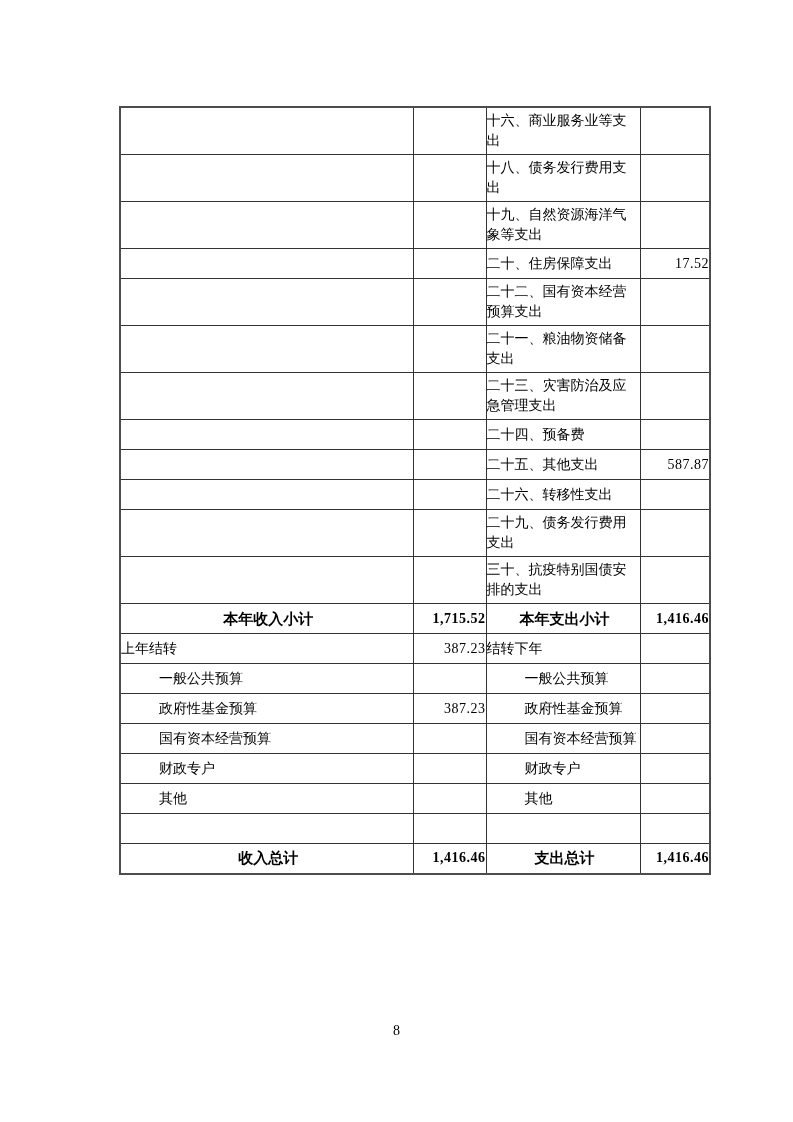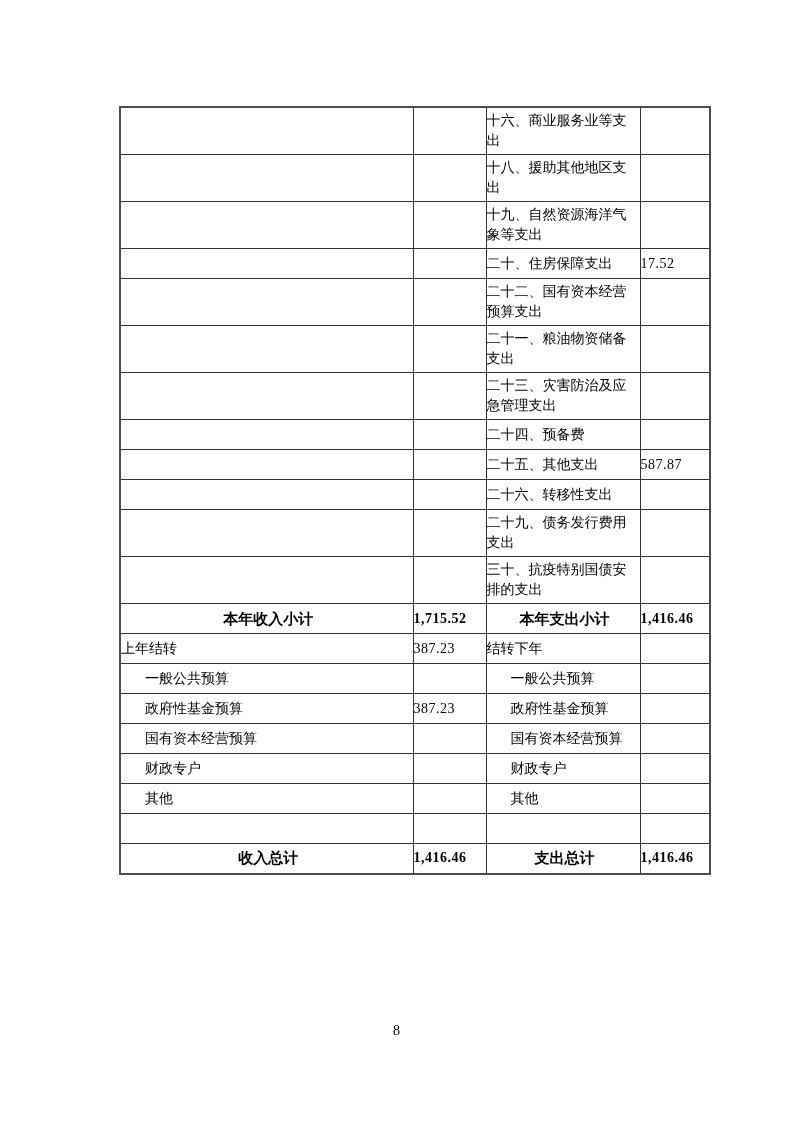--- a/index.html
+++ b/index.html
@@ -29,22 +29,23 @@
     border: 1px solid #333;
     height: 30px;
     vertical-align: middle;
     font-size: 14px;
     line-height: 20px;
     padding: 3px 0;
     overflow: hidden;
     word-break: break-all;
   }
   td.lbl { text-align: left; padding-left: 7px; padding-right: 5px; }
-  td.lbl.indent { padding-left: 24px; }
+  td.lbl.indent { padding-left: 38px; }
   td.val {
+    text-align: right;
     padding-right: 8px;
     font-size: 13.5px;
     letter-spacing: 0.5px;
     margin-top: 8px;
   }
   tr.emphasis td.lbl {
     font-weight: bold;
     text-align: center;
     padding-left: 3px;
     font-size: 15px;
@@ -76,21 +77,21 @@
     <tbody>
         <tr>
           <td class="lbl"></td>
           <td class="val"></td>
           <td class="lbl">十六、商业服务业等支出</td>
           <td class="val"></td>
         </tr>
         <tr>
           <td class="lbl"></td>
           <td class="val"></td>
-          <td class="lbl">十八、援助其他地区支出</td>
+          <td class="lbl">十八、债务发行费用支出</td>
           <td class="val"></td>
         </tr>
         <tr>
           <td class="lbl"></td>
           <td class="val"></td>
           <td class="lbl">十九、自然资源海洋气象等支出</td>
           <td class="val"></td>
         </tr>
         <tr>
           <td class="lbl"></td>

